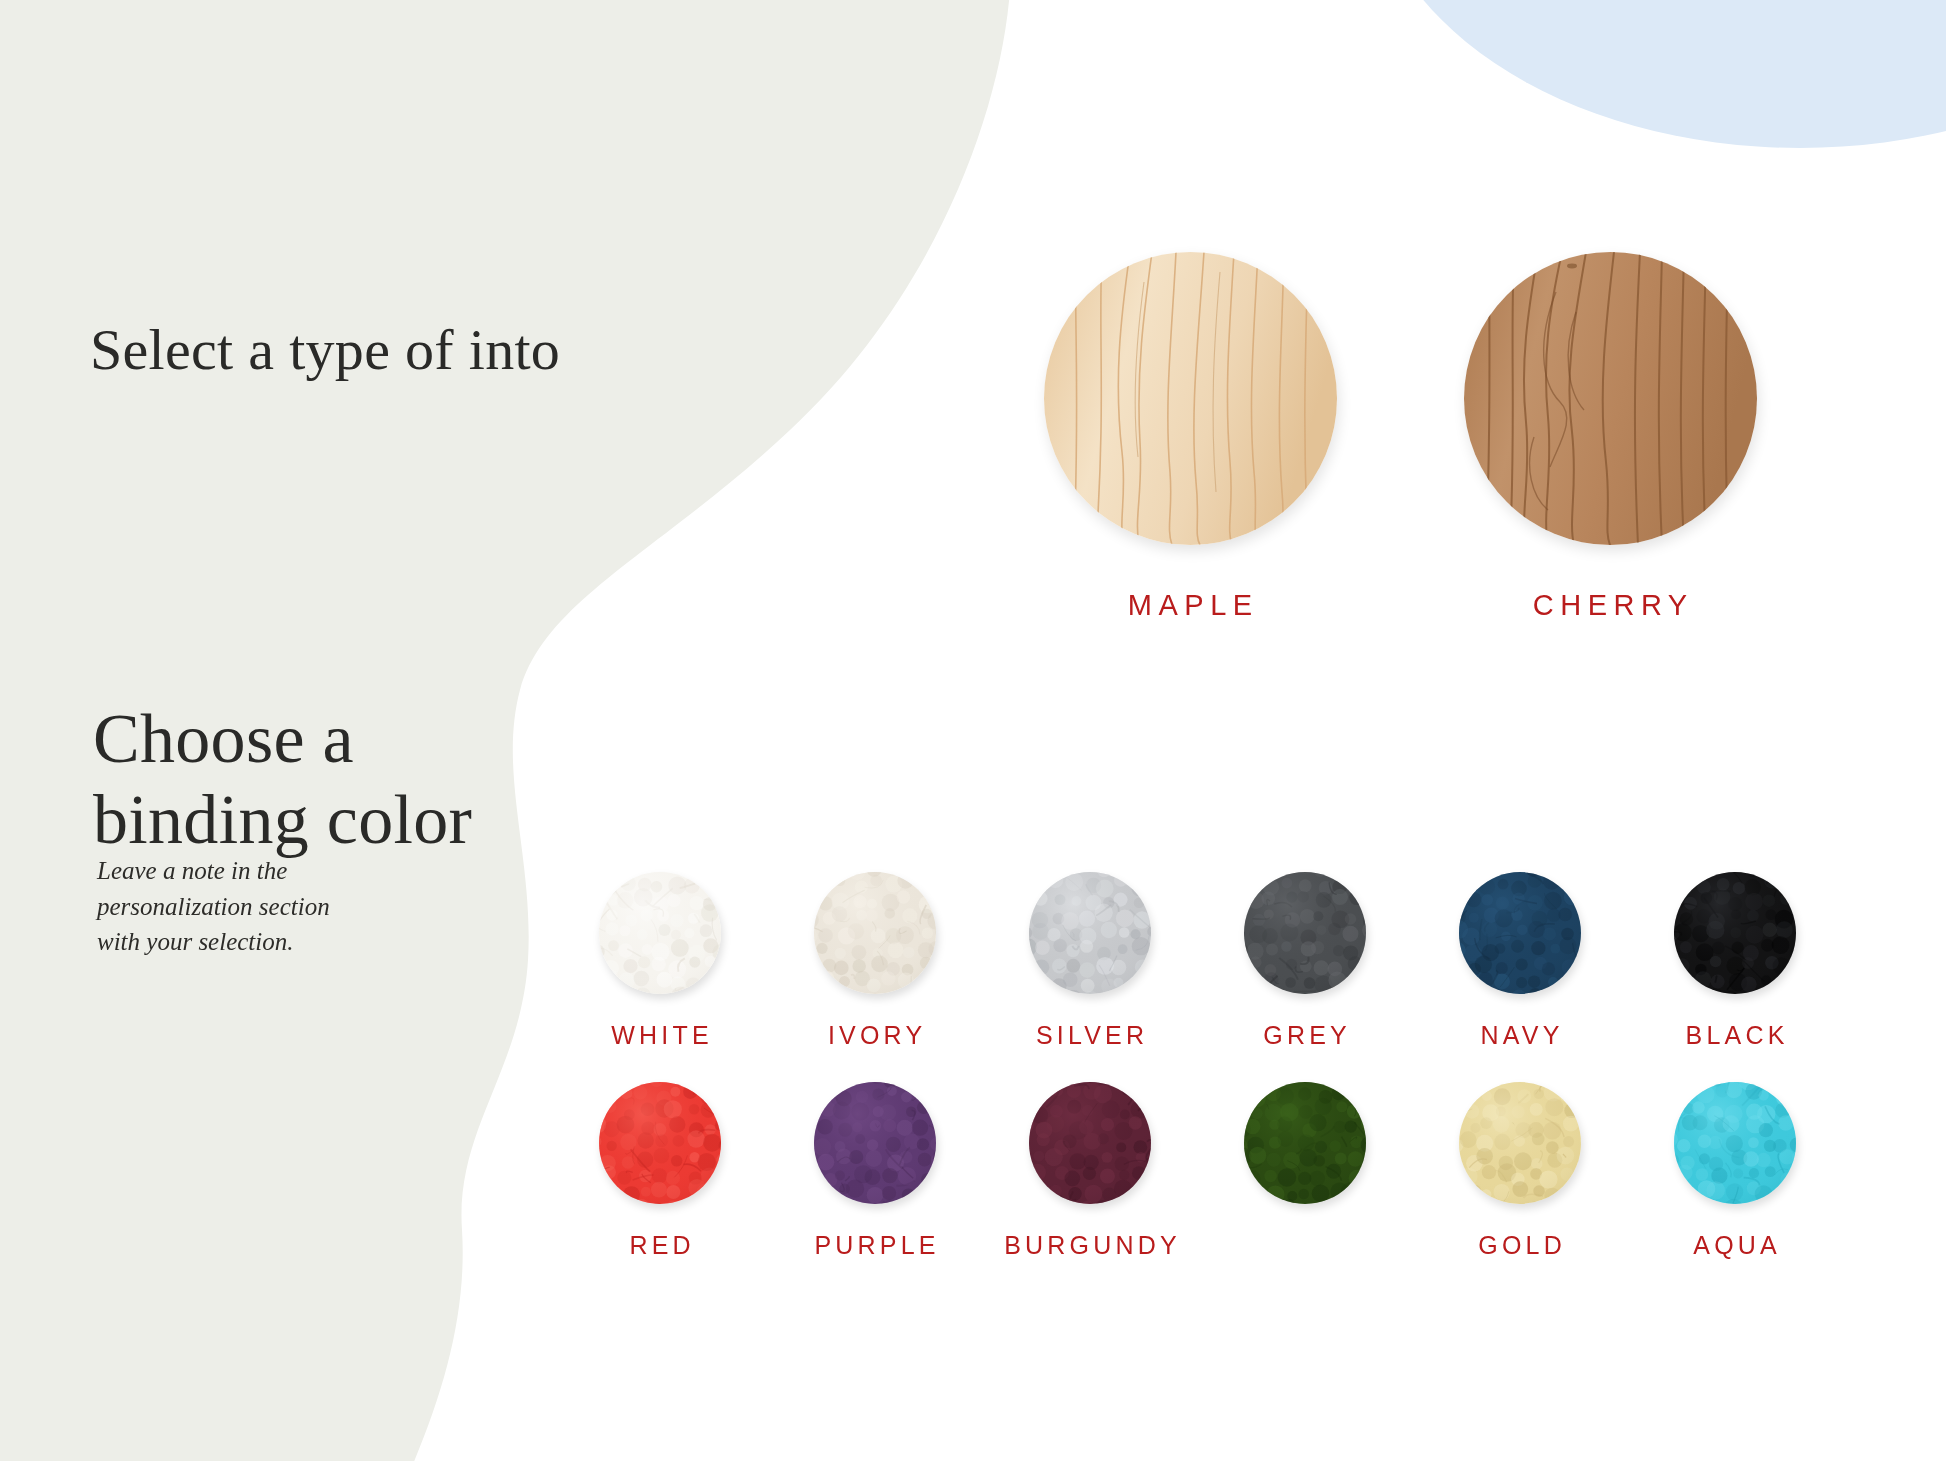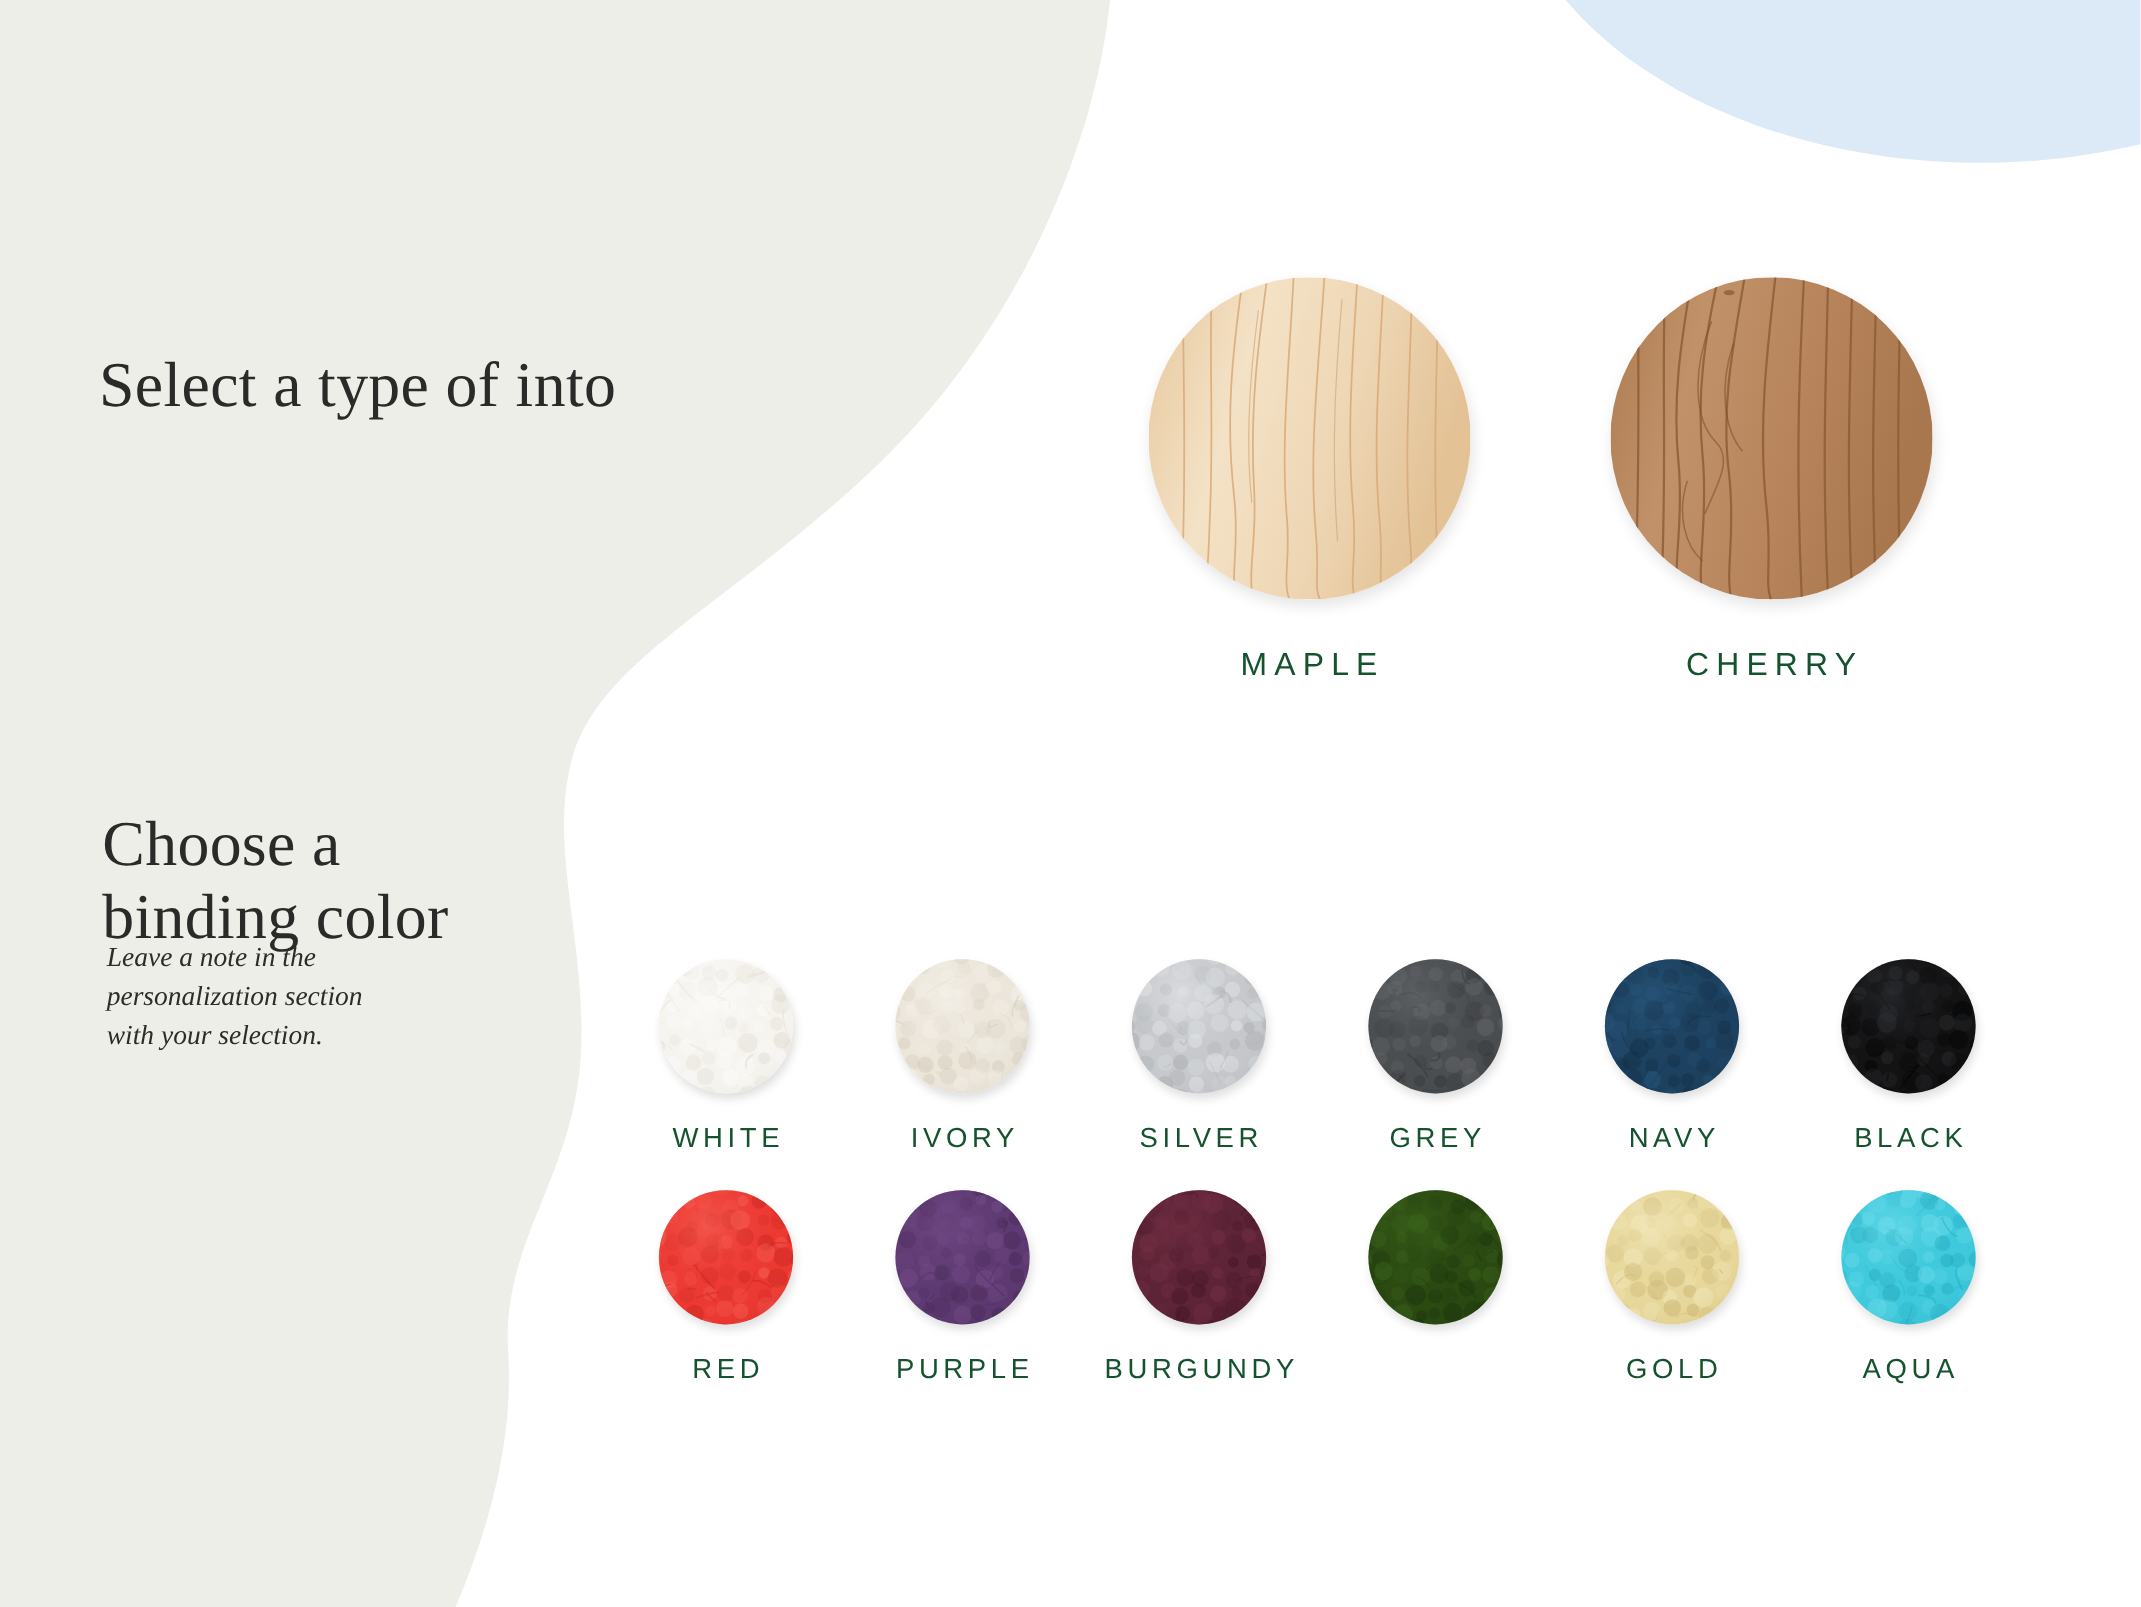--- a/index.html
+++ b/index.html
@@ -21,21 +21,21 @@
   .sec-heading{
     position:absolute;
     font-family:"Liberation Serif", serif;
     font-weight:400;
     color:#2a2a28;
     letter-spacing:0.3px;
     line-height:1.16;
     white-space:pre-line;
   }
   #wood-heading{left:90px;top:268px;font-size:58px;}
-  #color-heading{left:93px;top:685px;font-size:58px;width:430px;font-family:Liberation Serif, serif;}
+  #color-heading{left:93px;top:640px;font-size:70px;width:430px;font-family:Liberation Serif, serif;}
 
   .sec-note{
     position:absolute;
     font-family:"Liberation Serif", serif;
     font-style:italic;
     font-weight:400;
     color:#2d2c29;
     font-size:25px;
     line-height:1.42;
     white-space:pre-line;
@@ -54,21 +54,21 @@
     margin:0 auto;
     position:relative;
     overflow:hidden;
     box-shadow:2px 6px 14px rgba(0,0,0,0.11);
   }
   .wood-disc .grain{position:absolute;left:0;top:0;width:100%;height:100%;}
 
   .swatch-label{
     font-family:"Liberation Sans", sans-serif;
     font-weight:300;
-    color:#14532d;
+    color:#b91c1c;
     text-transform:uppercase;
   }
   .wood-label{
     margin-top:44px;
     font-size:29px;
     letter-spacing:6.5px;
     text-indent:6.5px;
   }
 
   

